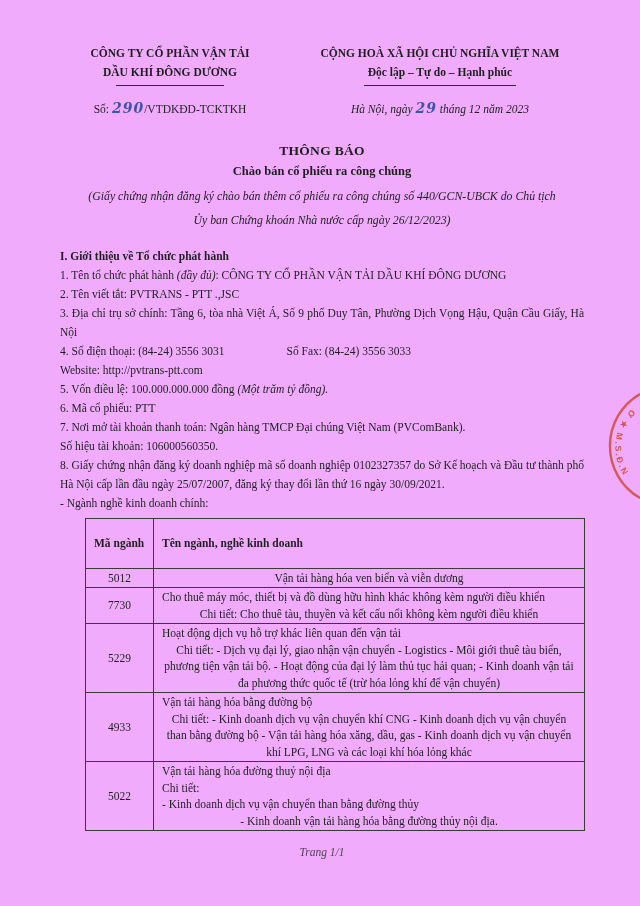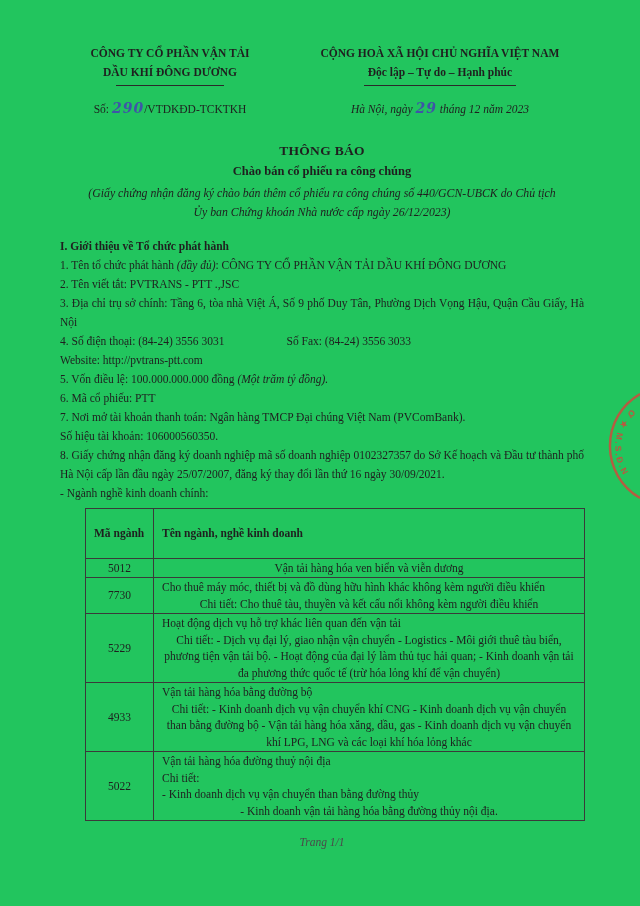--- a/index.html
+++ b/index.html
@@ -2,21 +2,21 @@
 <html><head>
 <meta charset="utf-8">
 <style>
   * { margin: 0; padding: 0; box-sizing: border-box; }
   html, body { background: #e8e8e6; }
   .page {
     position: relative;
     width: 640px;
     height: 906px;
     margin: 0 auto;
-    background: #22c55e;
+    background: #f0abfc;
     overflow: hidden;
     font-family: "Liberation Serif", serif;
     color: #1f1f1f;
     font-size: 11.5px;
     line-height: 18px;
   }
   .content { padding: 44px 56px 0 60px; }
 
   
   .hdr { display: flex; justify-content: space-between; }
@@ -35,21 +35,21 @@
     font-weight: bold;
     color: #3f54a8;
     font-size: 14px;
     letter-spacing: 1px;
   }
 
   
   .title-block { text-align: center; margin-top: 22px; }
   .title-main { font-weight: bold; font-size: 13.5px; line-height: 21px; letter-spacing: .3px; }
   .title-sub  { font-weight: bold; font-size: 12.5px; line-height: 21px; }
-  .title-note { font-style: italic; font-size: 11.8px; line-height: 19px; margin: 2px auto 0 auto; width: 470px; }
+  .title-note { font-style: italic; font-size: 11.8px; line-height: 24px; margin: 2px auto 0 auto; width: 470px; }
 
   
   .section { margin-top: 15px; }
   .sec-heading { font-weight: bold; line-height: 19px; }
   .item { line-height: 19px; }
   .just { text-align: justify; }
   .phone-row { display: flex; }
   .phone-row .fax { margin-left: 62px; }
   .bold { font-weight: normal; }
   .ital { font-style: italic; }

